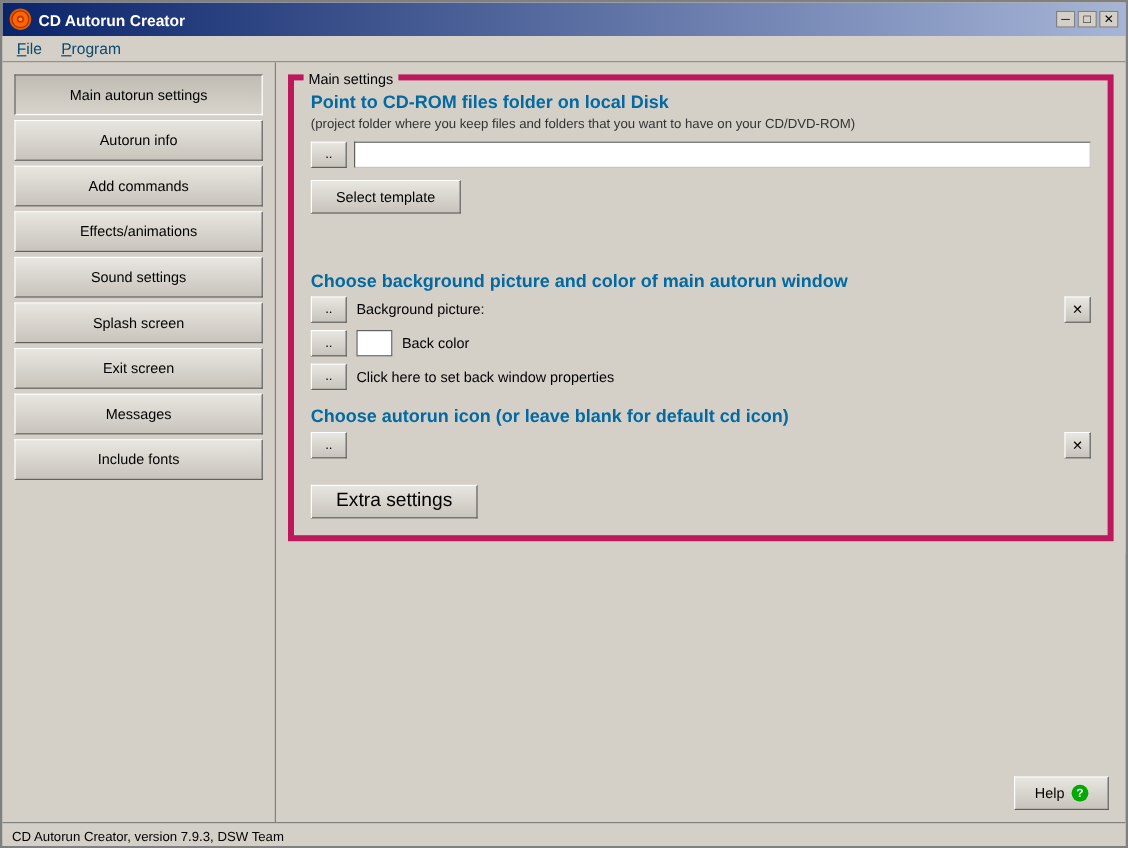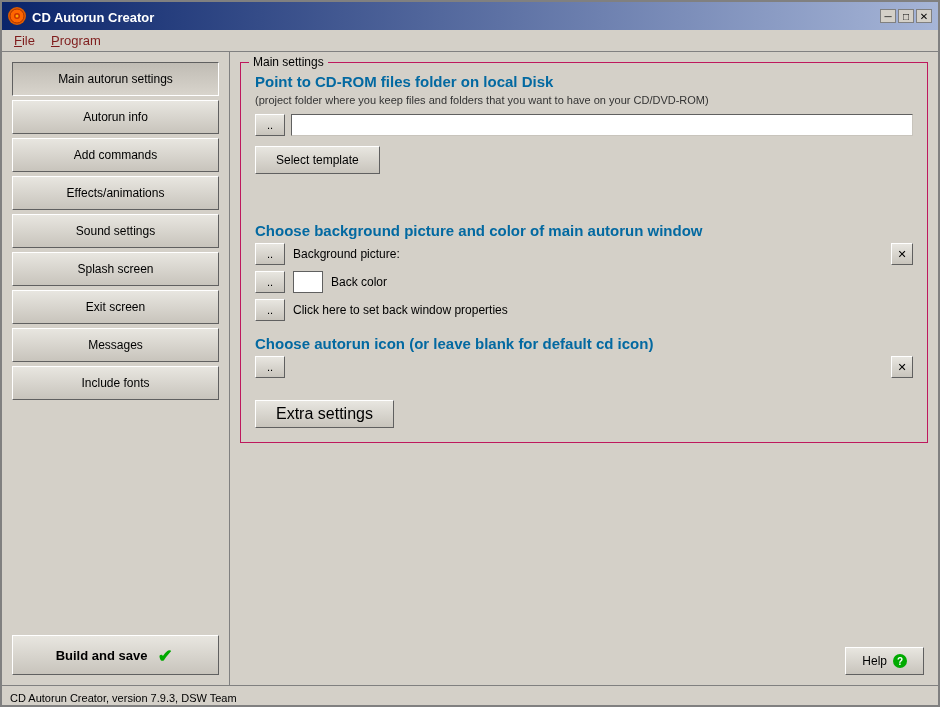--- a/index.html
+++ b/index.html
@@ -59,21 +59,21 @@
       height: 22px;
       display: flex;
       align-items: center;
       padding: 0 4px;
       border-bottom: 1px solid #808080;
     }
     .menu-item {
       padding: 2px 8px;
       font-size: 13px;
       cursor: pointer;
-      color: #7f1d1d;
+      color: #0c4a6e;
     }
     .menu-item span { text-decoration: underline; }
 
     
     .main-layout {
       display: flex;
       height: calc(707px - 28px - 22px - 24px);
     }
 
     
@@ -140,21 +140,21 @@
 
     
     .content {
       flex: 1;
       padding: 10px;
       background: #d4d0c8;
       overflow-y: auto;
     }
 
     .group-box {
-      border: 1px solid #be185d;
+      border: 5px solid #be185d;
       background: #d4d0c8;
       padding: 10px 14px 14px;
       position: relative;
     }
     .group-box-title {
       position: absolute;
       top: -8px;
       left: 8px;
       background: #d4d0c8;
       padding: 0 4px;
@@ -340,24 +340,20 @@
     <button class="sidebar-btn active">Main autorun settings</button>
     <button class="sidebar-btn">Autorun info</button>
     <button class="sidebar-btn">Add commands</button>
     <button class="sidebar-btn">Effects/animations</button>
     <button class="sidebar-btn">Sound settings</button>
     <button class="sidebar-btn">Splash screen</button>
     <button class="sidebar-btn">Exit screen</button>
     <button class="sidebar-btn">Messages</button>
     <button class="sidebar-btn">Include fonts</button>
     <div class="sidebar-spacer"></div>
-    <button class="build-btn">
-      <span>Build and save</span>
-      <span class="checkmark-icon">✔</span>
-    </button>
   </div>
 
   <div class="content-wrapper">
     <div class="content">
       <div class="group-box">
         <span class="group-box-title">Main settings</span>
 
         
         <div class="sub-section">
           <div class="section-title">Point to CD-ROM files folder on local Disk</div>

